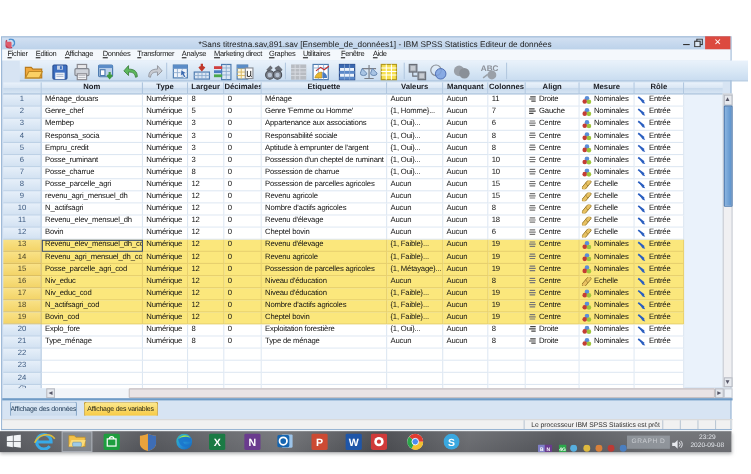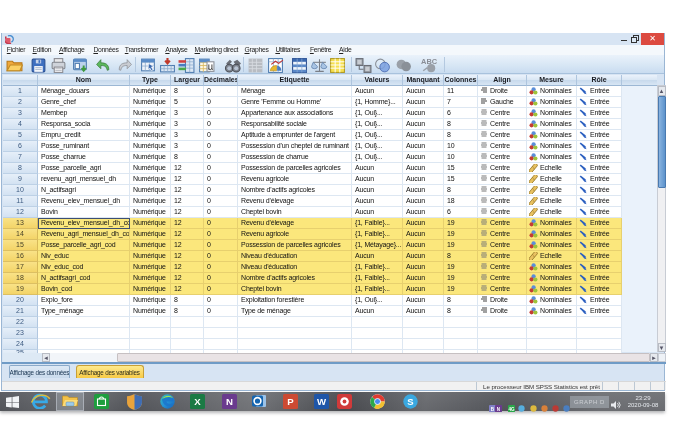--- a/index.html
+++ b/index.html
@@ -1,32 +1,33 @@
 <!DOCTYPE html>
 <html><head><meta charset="utf-8"><style>
 *{margin:0;padding:0;box-sizing:border-box}
 body{filter:blur(0.35px);width:683px;height:431px;background:#fff;font-family:"Liberation Sans",sans-serif;position:relative;overflow:hidden}
 .abs{position:absolute}
 .win{position:absolute;left:1px;top:33px;width:664px;height:358px;background:#d7e4f3;border:1px solid #9ab6d4;border-top:none}
 .title{position:absolute;left:0;top:0;width:100%;height:12px;text-indent:16px;background:linear-gradient(#d2e0f2,#bcd2ea);border-top:1px solid #9ab6d4;font-size:7.5px;color:#1c1c1c;text-align:center;line-height:13px;white-space:nowrap}
 .menu{position:absolute;left:0;top:12px;width:100%;height:10px;background:#f4f8fc;font-size:6.8px;letter-spacing:-0.3px;color:#222}
 .menu span{position:absolute;top:1px}
-.tools{position:absolute;left:0;top:22px;width:100%;height:19px;background:linear-gradient(#eaf2fb,#d8e7f5 55%,#c9dcf0);border-bottom:1px solid #a8c2dd}
+.tools{position:absolute;left:16px;top:22px;width:100%;height:19px;background:linear-gradient(#eaf2fb,#d8e7f5 55%,#c9dcf0);border-bottom:1px solid #a8c2dd}
 .tools svg{position:absolute;top:2px}
 .grid{grid-template-rows:10.5px}.grid{position:absolute;left:1px;top:42px;display:grid;grid-template-columns:35px 92px 41px 33px 34px 114px 51px 41px 34px 49px 50px 45px;grid-auto-rows:11px}
 .hc{background:linear-gradient(#eaf2fb,#d9e6f4 50%,#c7d9ec 52%,#d8e6f4);border-right:1px solid #aec5de;border-bottom:1px solid #9cb7d4;font-size:7px;font-weight:bold;color:#1a1c22;text-align:center;line-height:10px;overflow:hidden}
 .rn{background:linear-gradient(#e6eff9,#d3e2f2);border-right:1px solid #b1c7e0;border-bottom:1px solid #bdd1e6;color:#3c5a80;font-size:7px;text-align:center;line-height:10px;overflow:hidden}
 .rny{background:linear-gradient(#f9e287,#f3d468);border-right:1px solid #d8ba5a;border-bottom:1px solid #dcbf62;color:#4a4428}
 .c{background:#fff;border-right:1px solid #dde7f2;border-bottom:1px solid #dde7f2;font-size:7px;letter-spacing:-0.18px;color:#111;line-height:10px;padding-left:3px;white-space:nowrap;overflow:hidden}
 .cy{background:#fbe77c;border-right:1px solid #e7d06e;border-bottom:1px solid #e7d06e}
 .ic{display:flex;align-items:center;padding-left:2px}
 .sel{outline:1px solid #3e4f72;outline-offset:-1px}
 .tab{position:absolute;height:13px;border:1px solid #8aa9c9;border-bottom:none;border-radius:3px 3px 0 0;font-size:6.3px;letter-spacing:-0.2px;text-align:center;line-height:13px;color:#16324f;white-space:nowrap;overflow:hidden}
 </style></head><body>
 <div class="win">
+<div class="title">*Sans titrestna.sav,891.sav [Ensemble_de_données1] - IBM SPSS Statistics Editeur de données</div>
 <svg class="abs" style="left:3px;top:2px" width="9" height="9" viewBox="0 0 9 9">
       <rect x="0.5" y="3" width="5" height="5" rx="1" fill="#e05a6a"></rect>
       <path d="M3 1 a3.4 3.4 0 0 1 3.4 6.2" stroke="#4a8fd0" stroke-width="1.4" fill="none"></path>
       <path d="M6 8 a3.4 3.4 0 0 1 -4.6 -6.4" stroke="#c03a50" stroke-width="1.4" fill="none"></path>
     </svg>
 <div class="abs" style="left:619px;top:6.5px;width:6px;height:1.5px;background:#333"></div>
 <svg class="abs" style="left:629px;top:2px" width="8" height="8" viewBox="0 0 8 8">
       <rect x="2.5" y="0.5" width="5" height="5" fill="none" stroke="#333"></rect>
       <rect x="0.5" y="2.5" width="5" height="5" fill="#dce8f4" stroke="#333"></rect>
     </svg>

